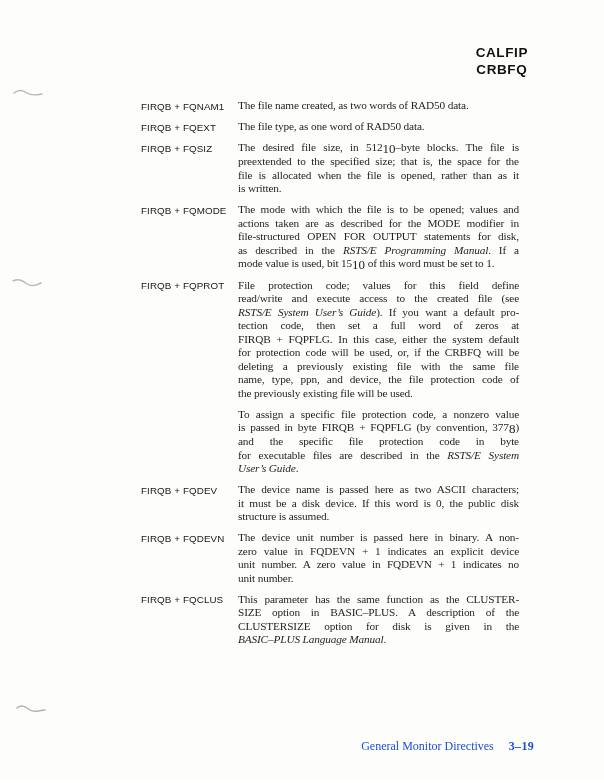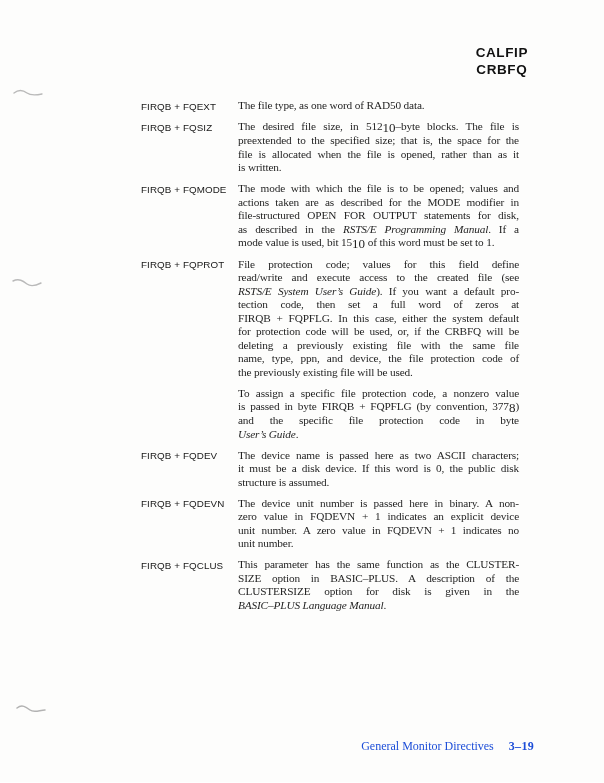--- a/index.html
+++ b/index.html
@@ -91,20 +91,28 @@
     </svg>
   </div>
 
   <header class="header">
     <div>CALFIP</div>
     <div>CRBFQ</div>
   </header>
 
   <main class="defs">
       <div class="def-row">
+        <div class="term">FIRQB + FQNAM1</div>
+        <div class="desc">
+          <div class="para">
+            <div class="line last"><span>The file name created, as two words of RAD50 data.</span></div>
+          </div>
+        </div>
+      </div>
+      <div class="def-row">
         <div class="term">FIRQB + FQEXT</div>
         <div class="desc">
           <div class="para">
             <div class="line last"><span>The file type, as one word of RAD50 data.</span></div>
           </div>
         </div>
       </div>
       <div class="def-row">
         <div class="term">FIRQB + FQSIZ</div>
         <div class="desc">
@@ -139,20 +147,21 @@
             <div class="line"><span>FIRQB + FQPFLG. In this case, either the system default</span></div>
             <div class="line"><span>for protection code will be used, or, if the CRBFQ will be</span></div>
             <div class="line"><span>deleting a previously existing file with the same file</span></div>
             <div class="line"><span>name, type, ppn, and device, the file protection code of</span></div>
             <div class="line last"><span>the previously existing file will be used.</span></div>
           </div>
           <div class="para">
             <div class="line"><span>To assign a specific file protection code, a nonzero value</span></div>
             <div class="line"><span>is passed in byte FIRQB + FQPFLG (by convention, 377</span><span class="sb">8</span><span>)</span></div>
             <div class="line"><span>and the specific file protection code in byte</span></div>
+            <div class="line"><span>for executable files are described in the </span><span class="it">RSTS/E System</span></div>
             <div class="line last"><span class="it">User’s Guide</span><span>.</span></div>
           </div>
         </div>
       </div>
       <div class="def-row">
         <div class="term">FIRQB + FQDEV</div>
         <div class="desc">
           <div class="para">
             <div class="line"><span>The device name is passed here as two ASCII characters;</span></div>
             <div class="line"><span>it must be a disk device. If this word is 0, the public disk</span></div>

